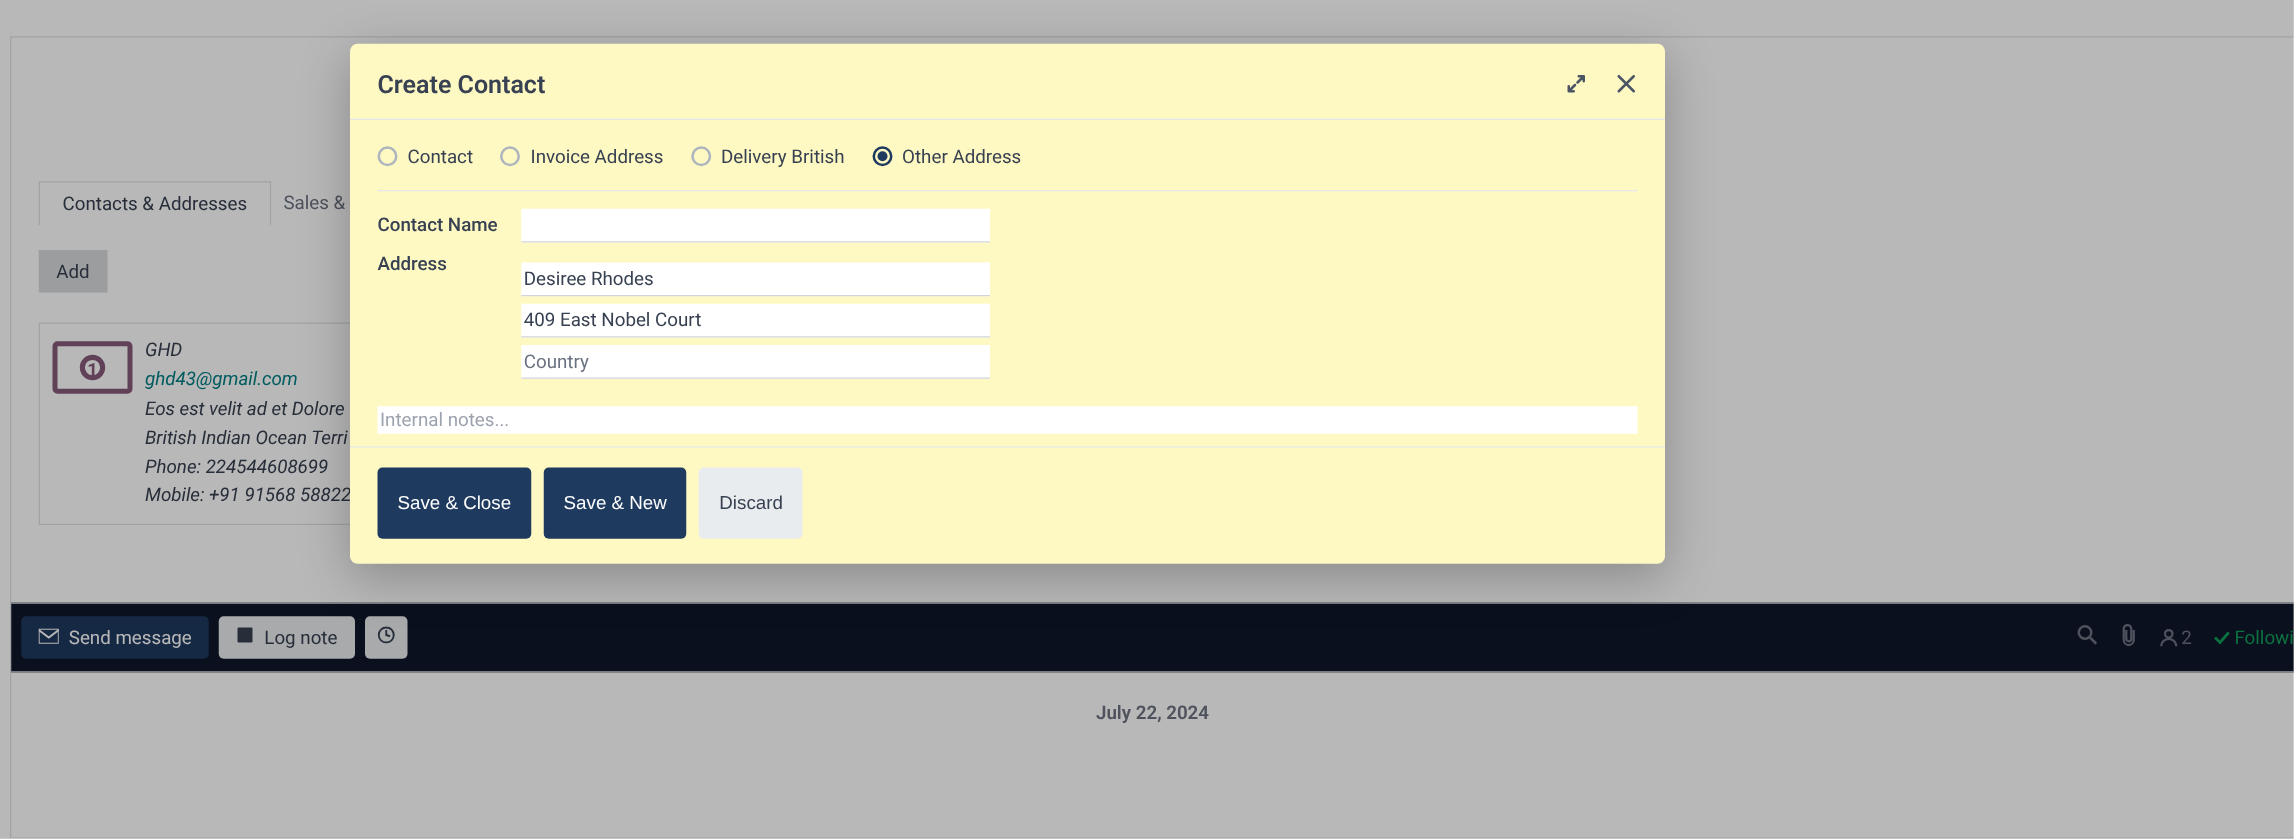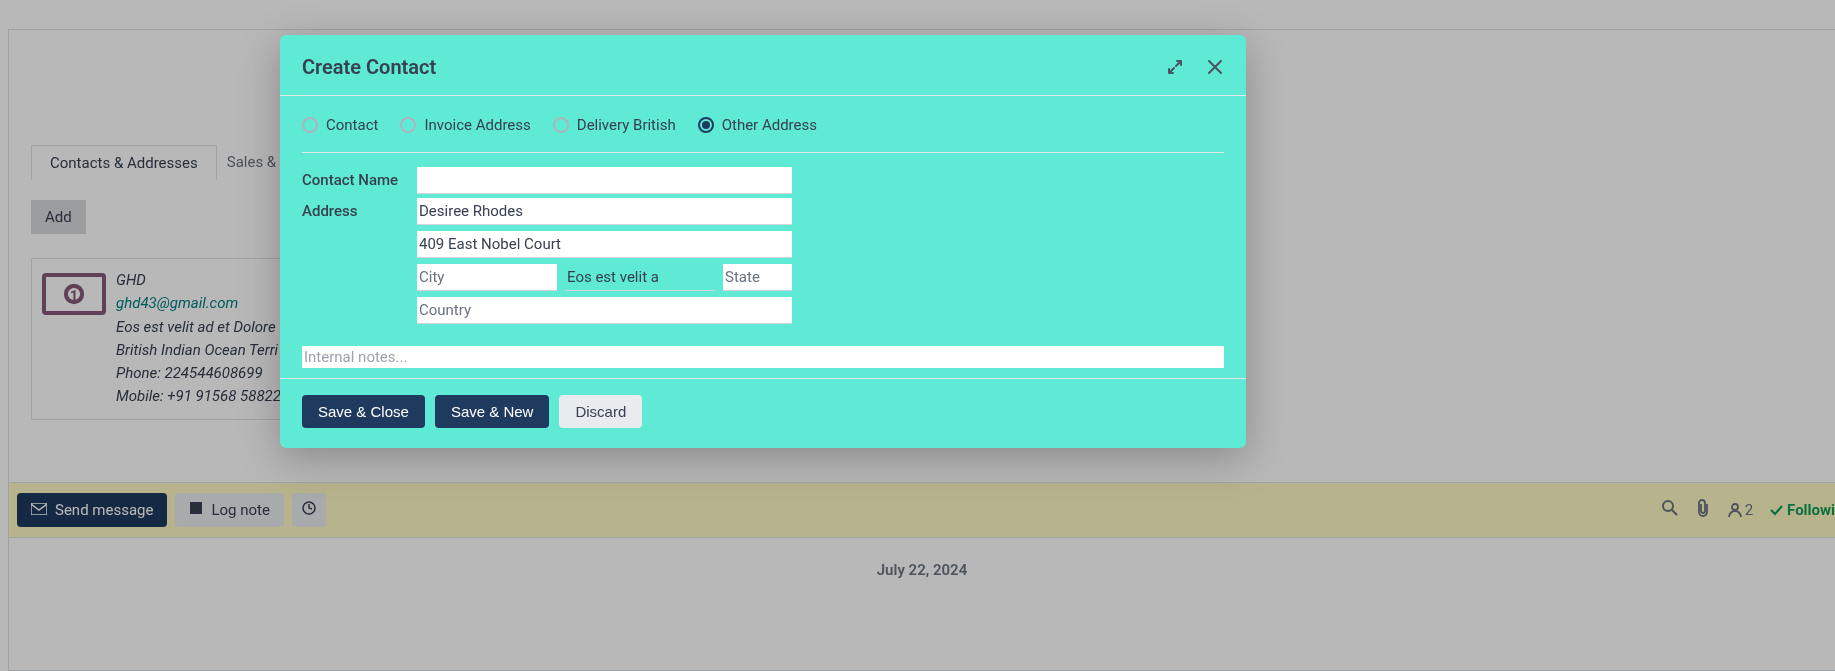--- a/index.html
+++ b/index.html
@@ -84,42 +84,42 @@
 
   .bg-footer {
     position: absolute;
     top: 452px;
     left: 0;
     right: 0;
     display: flex;
     align-items: center;
     padding: 10px 8px;
     gap: 8px;
-    background:#fef9c3;
+    background:#0f172a;
     border-top:1px solid #dee2e6;
     border-bottom:1px solid #dee2e6;
   }
   .ftr-btn {
     padding: 8px 14px;
     font-size: 15px;
     border-radius: 4px;
     display:flex;align-items:center;gap:8px;
     cursor:pointer;
   }
   .ftr-primary { background:#1f3a5f; color:#fff; }
   .ftr-secondary { background:#e9ecef; color:#374151; }
 
   .ftr-right {
     position:absolute;
     right:0; top:0; bottom:0;
     display:flex;align-items:center;gap:16px;
     padding-right:0;
     font-size:15px;color:#6b7280;
   }
-  .ftr-follow { color:#0f9d58; font-weight:700; display:flex;align-items:center;gap:4px;}
+  .ftr-follow { color:#0f9d58; font-weight:400; display:flex;align-items:center;gap:4px;}
 
   .bg-date {
     position: absolute;
     top: 531px;
     left: 0; right: 0;
     text-align: center;
     font-size: 15px;
     font-weight: 600;
     color: #6b7280;
   }
@@ -128,22 +128,22 @@
   .overlay {
     position:absolute;inset:0;
     background: rgba(0,0,0,0.28);
   }
 
   
   .modal {
     position: absolute;
     top: 35px;
     left: 280px;
-    width: 966px;
-    background: #5eead4;
+    width: 1052px;
+    background: #fef9c3;
     border-radius: 6px;
     box-shadow: 0 10px 40px rgba(0,0,0,0.25);
     display:flex;flex-direction:column;
   }
   .modal-header {
     display:flex;align-items:center;justify-content:space-between;
     padding: 20px 22px 16px 22px;
     border-bottom: 1px solid #e5e7eb;
   }
   .modal-title { font-size: 20px; font-weight: 600; color:#374151; }
@@ -175,41 +175,41 @@
     font-size:15px;
   }
   .lbl { font-weight:500;color:#374151;padding-top:4px; }
   .inp, .inp-half {
     border:none;border-bottom:1px solid #d1d5db;
     padding:4px 2px;font-size:15px;width:100%;
     outline:none;font-family:inherit;color:#374151;
   }
   .inp::placeholder { color:#6b7280; }
 
-  .addr-stack { display:flex;flex-direction:column;gap:6px; }
+  .addr-stack { display:flex;flex-direction:column;gap:6px;margin-top:12px; }
   .addr-row2 { display:grid;grid-template-columns:140px 150px 1fr;gap:8px;align-items:end; }
   .addr-row2 .static { border-bottom:1px solid #d1d5db;padding:4px 2px;color:#374151;white-space:nowrap;overflow:hidden; }
 
   .right-col { display:flex;flex-direction:column;gap:14px; grid-column: 3 / span 2; }
   .right-row { display:grid;grid-template-columns:70px 1fr;align-items:end; }
 
   .notes-row { grid-column: 1 / -1; margin-top:18px;}
   .notes-inp {
     border:none;outline:none;font-size:15px;width:100%;
     font-family:inherit;color:#374151;padding:2px;
   }
   .notes-inp::placeholder { color:#9ca3af;font-style:normal; }
 
   .modal-footer {
     border-top:1px solid #e5e7eb;
     padding:16px 22px 20px;
     display:flex;gap:10px;
   }
   .mbtn {
-    padding:8px 16px;font-size:15px;border-radius:4px;cursor:pointer;border:none;
+    padding:20px 16px;font-size:15px;border-radius:4px;cursor:pointer;border:none;
   }
   .mbtn-primary { background:#1f3a5f;color:#fff; }
   .mbtn-secondary { background:#e9ecef;color:#374151; }
 
   .ic { display:inline-block; }
 </style>
 </head>
 <body>
 
 <div class="bg-page">
@@ -344,25 +344,20 @@
     <div class="form-grid">
 
       <div class="lbl">Contact Name</div>
       <input class="inp" type="text" style="">
 
 
       <div class="lbl" style="grid-row:2;">Address</div>
       <div class="addr-stack" style="grid-row:2;">
         <input class="inp" type="text" value="Desiree Rhodes" style="">
         <input class="inp" type="text" value="409 East Nobel Court" style="">
-        <div class="addr-row2">
-          <input class="inp" type="text" placeholder="City" style="">
-          <div class="static">Eos est velit a</div>
-          <input class="inp" type="text" placeholder="State" style="">
-        </div>
         <input class="inp" type="text" placeholder="Country" style="">
       </div>
 
       <div class="notes-row">
         <input class="notes-inp" type="text" placeholder="Internal notes..." style="">
       </div>
     </div>
   </div>
 
   <div class="modal-footer">

